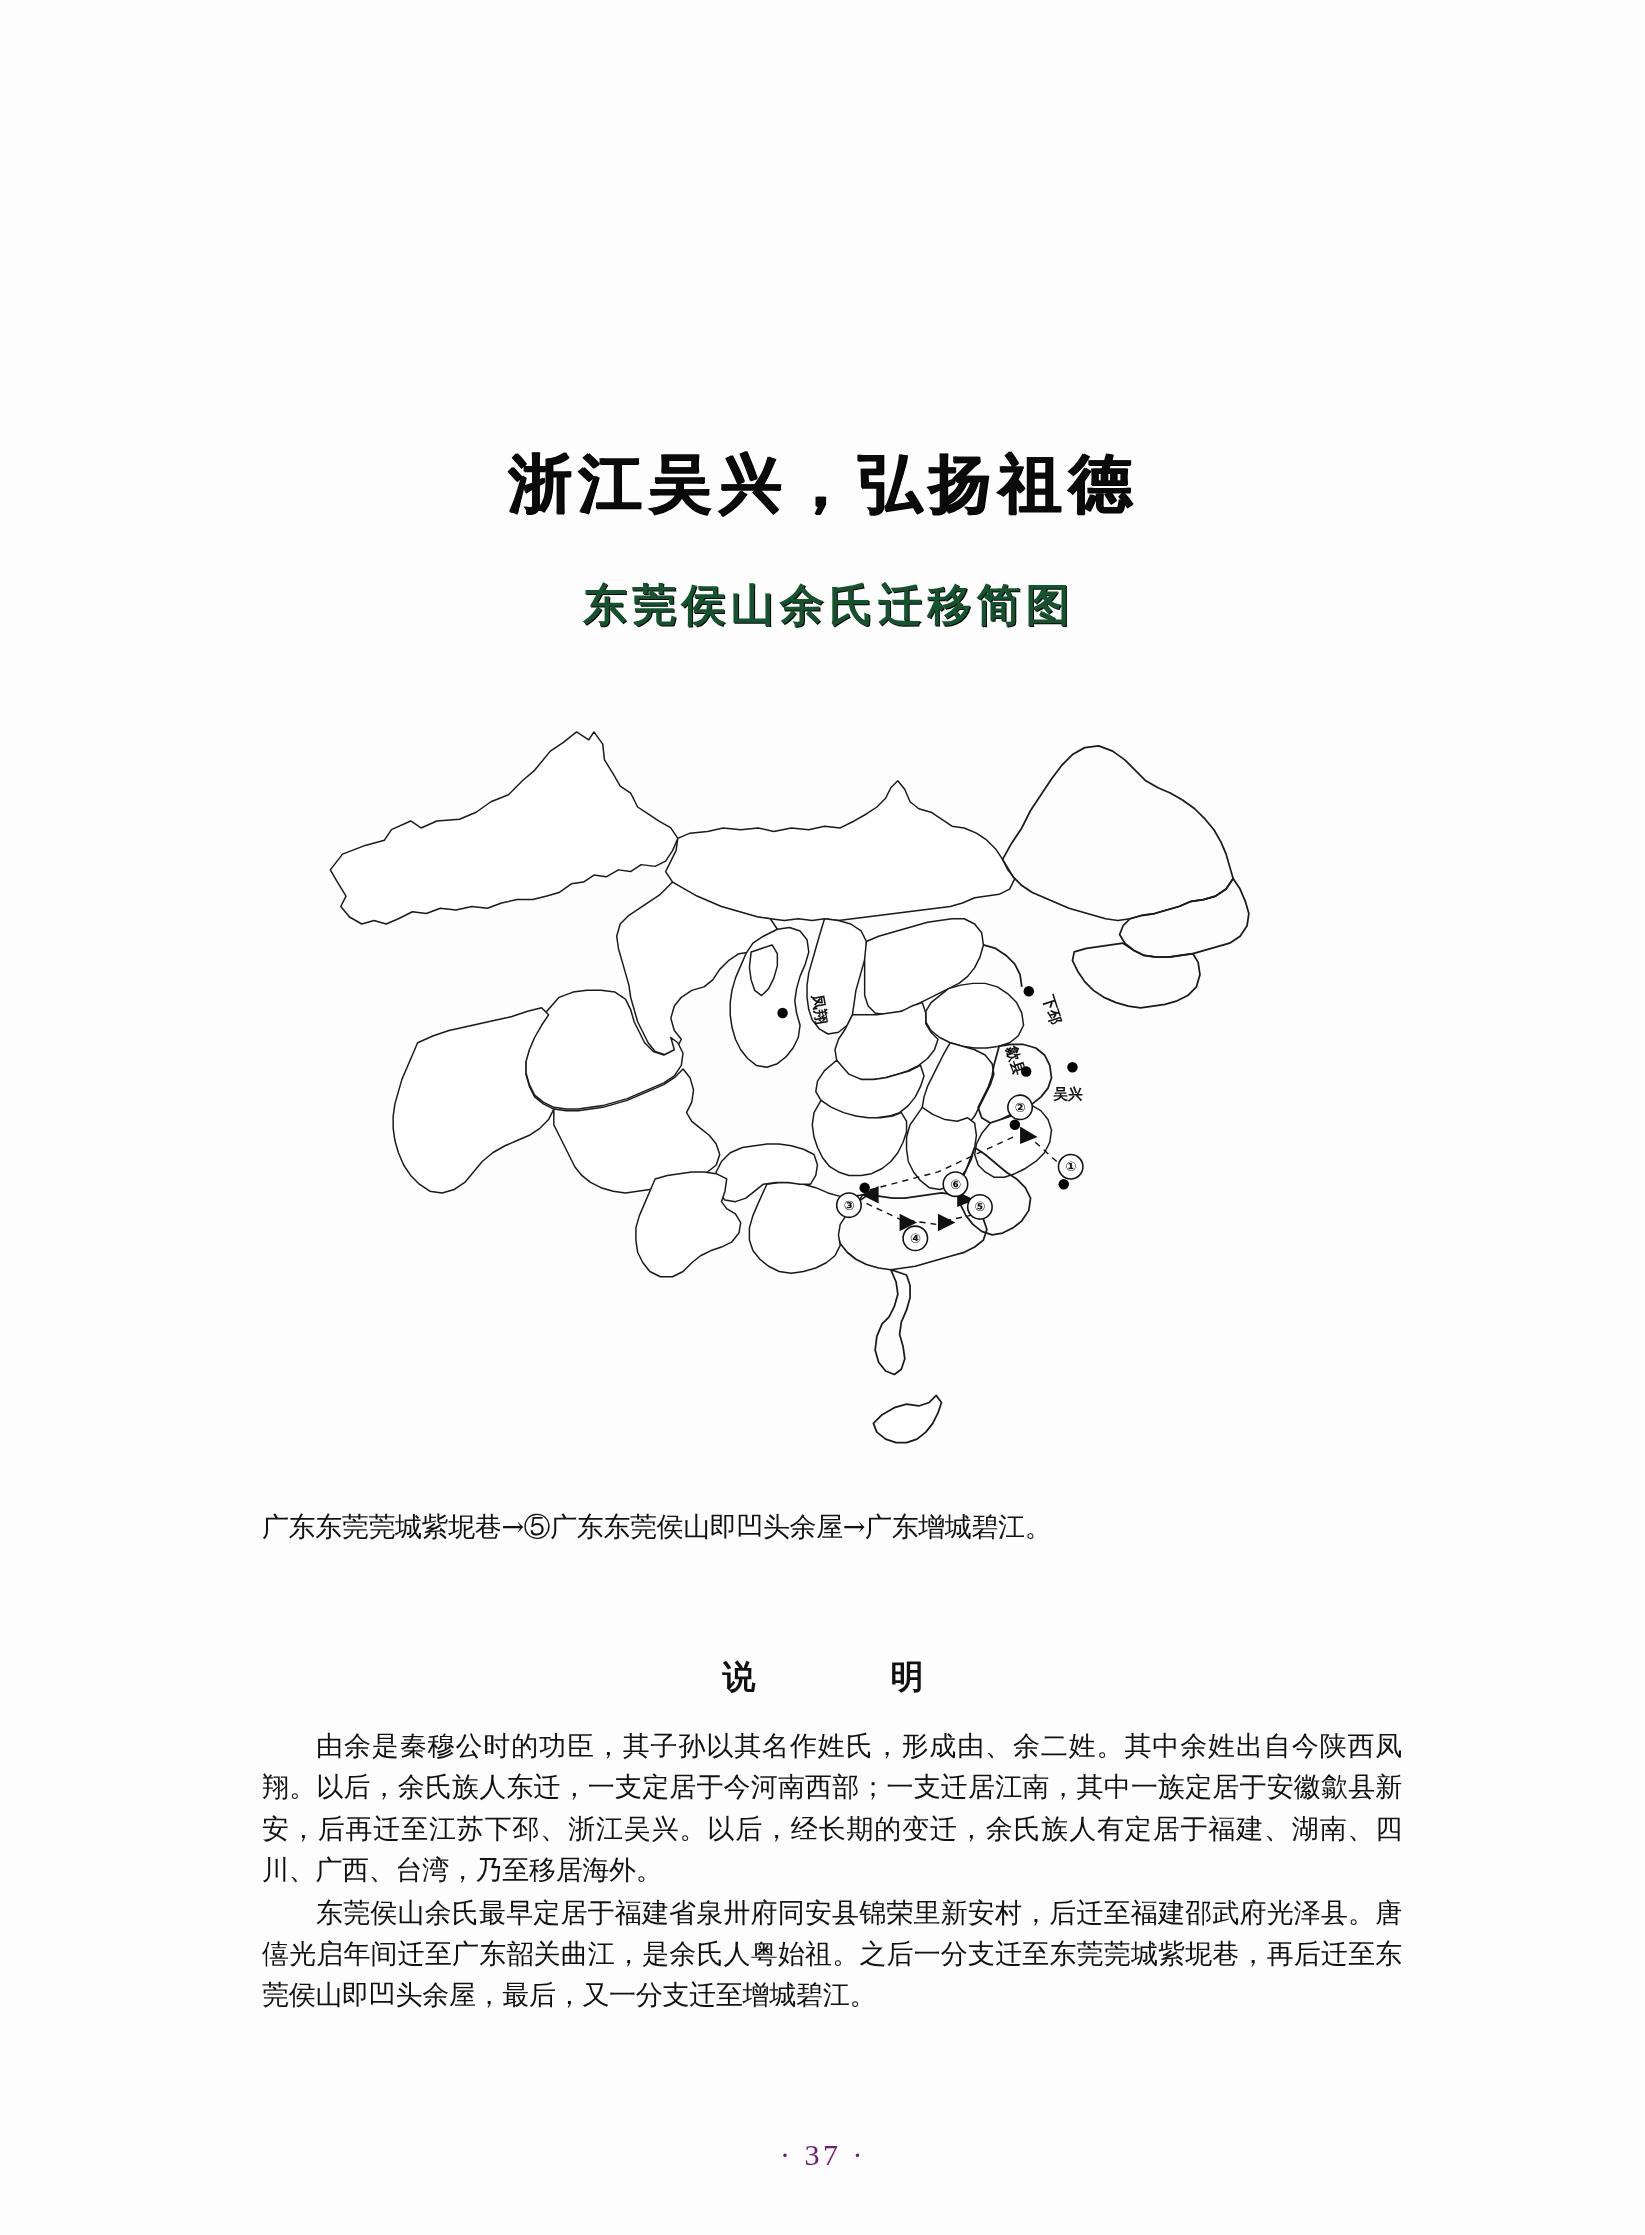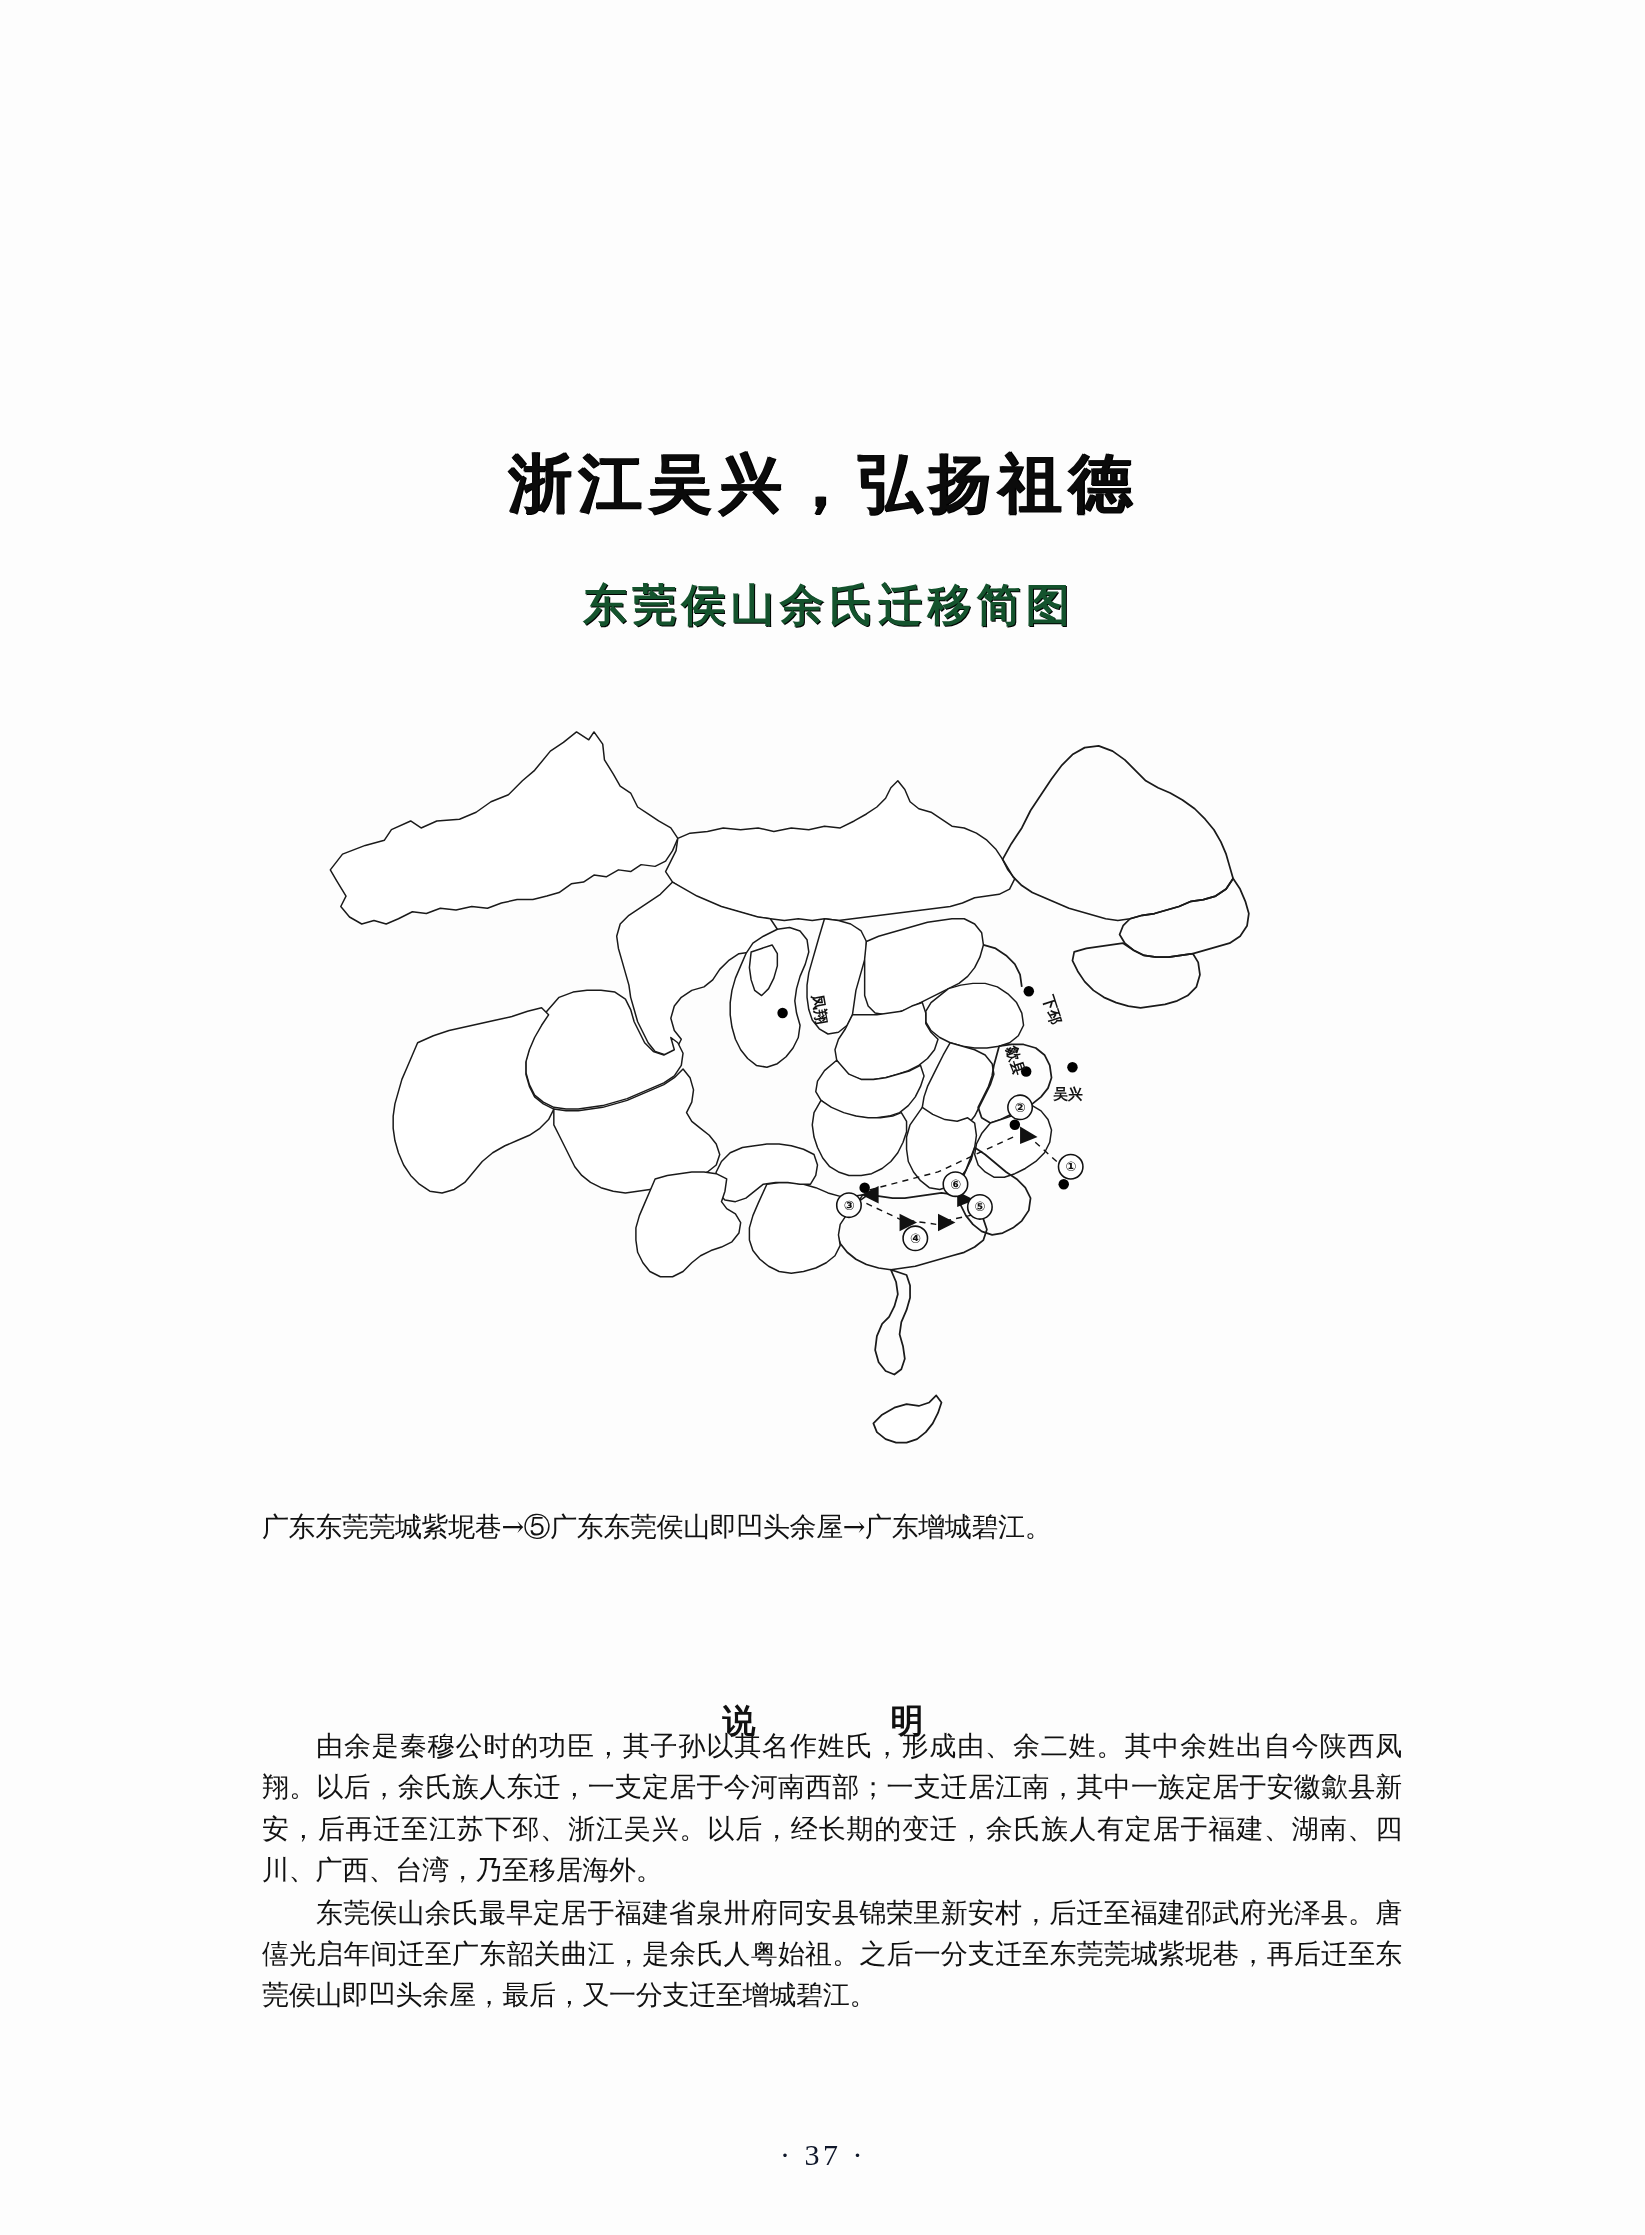--- a/index.html
+++ b/index.html
@@ -118,21 +118,20 @@
     top: 1655px;
     left: 0;
     width: 100%;
     text-align: center;
     font-size: 33px;
     font-weight: 700;
     letter-spacing: 23px;
     text-indent: 23px;
     font-family: "DejaVu Serif", "Liberation Serif", serif;
     color: #111;
-    margin-top: 44px;
   }
   .expl-body {
     position: absolute;
     left: 262px;
     top: 1725px;
     width: 1140px;
     font-size: 27px;
     line-height: 1.53;
     font-family: "DejaVu Serif", "Liberation Serif", serif;
     color: #111;
@@ -146,21 +145,21 @@
 
   
   .page-number {
     position: absolute;
     top: 2138px;
     left: 0;
     width: 100%;
     text-align: center;
     font-size: 30px;
     font-family: "Liberation Serif", "DejaVu Serif", serif;
-    color: #0f172a;
+    color: #701a75;
     letter-spacing: 3.5px;
   }
 </style>
 </head>
 <body>
 
 <div class="page">
 
 
   <div class="part-subtitle">浙江吴兴，弘扬祖德</div>

